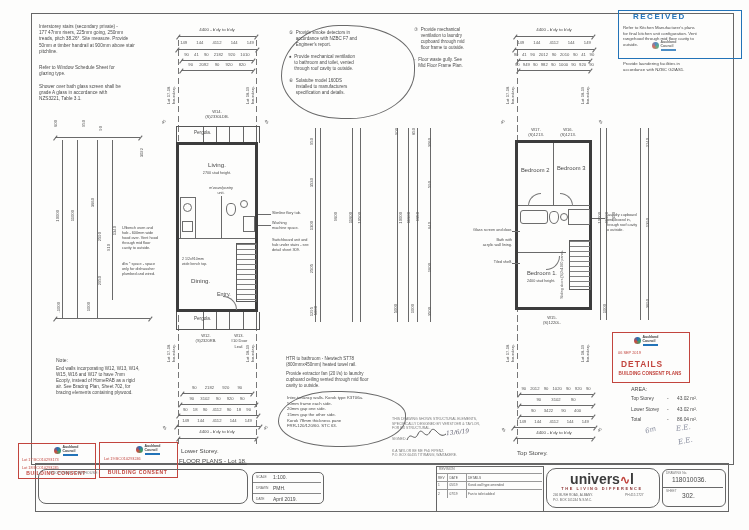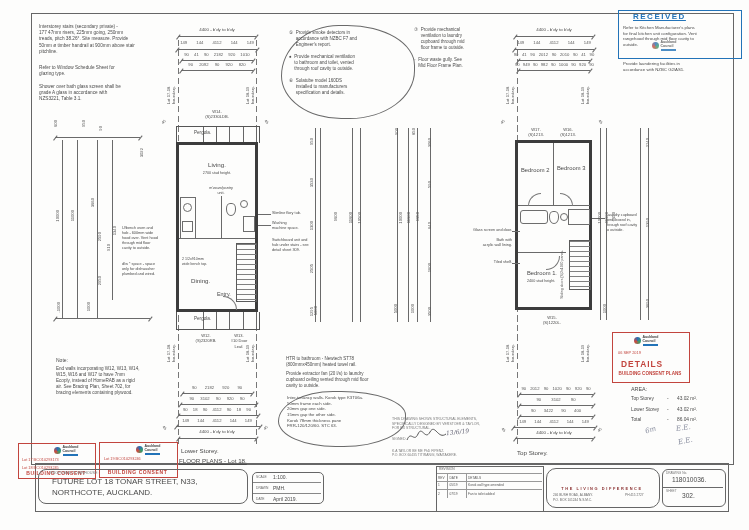--- a/index.html
+++ b/index.html
@@ -329,21 +329,21 @@
       <span>2740</span>
       <span>1390</span>
       <span>3690</span>
     </div>
   <span class="vt" style="left:603px;top:304px;">1000</span>
   <span class="vt" style="left:612px;top:212px;">9650</span>
   <span class="vt" style="left:605px;top:212px;">11600</span>
   <span class="vt" style="left:598px;top:212px;">10000</span>
 
   <div class="bluebox" style="left:618px;top:10px;width:122px;height:47px;"></div>
-  <div class="t blue b" style="left:633px;top:12px;width:90px;font-size:8px;letter-spacing:1.5px;text-decoration:underline;">RECEIVED</div>
+  <div class="t blue b" style="left:633px;top:12px;width:90px;font-size:8px;letter-spacing:1.5px;">RECEIVED</div>
   <div class="t" style="left:623px;top:25px;width:114px;font-size:4.3px;">Refer to Kitchen Manufacturer's plans
 for final kitchen unit configuration. Vent
 rangehood through mid floor cavity to
 outside.</div>
   <div class="aclogo" style="left:652px;top:41px;opacity:0.8;">
     <span class="swirl"></span>
     <span class="acl">
         <b>Auckland</b>
         <b>Council</b>
         <i class="acbar"></i>
@@ -441,22 +441,20 @@
   <div class="t" style="left:392px;top:437px;width:20px;font-size:3.5px;color:#7a7a7a;">SIGNED</div>
   <svg style="left:405px;top:428px;" width="44" height="16" viewBox="0 0 44 16">
     <path d="M2,12 C6,2 9,15 13,6 S20,13 25,4 S33,12 41,6" fill="none" stroke="#555" stroke-width="1"></path>
   </svg>
   <span class="hand" style="left:446px;top:428px;font-size:6px;color:#667;transform:rotate(-6deg);">13/6/19</span>
   <div class="t" style="left:392px;top:449px;width:100px;font-size:3.4px;color:#7a7a7a;">K.A TAYLOR BE ME PhD FIPENZ.
 P.O. BOX 60435 TITIRANGI, WAITAKERE.</div>
 
   <div class="box" style="left:38px;top:469px;width:208px;height:33px;border-radius:8px;"></div>
   <div class="t" style="left:50px;top:471px;width:90px;font-size:3.8px;color:#777;">PROPOSED TOWNHOUSE :</div>
-  <div class="t" style="left:52px;top:477px;width:192px;font-size:8px;line-height:1.35;">FUTURE LOT 18 TONAR STREET, N33,
-NORTHCOTE, AUCKLAND.</div>
 
   <div class="box" style="left:252px;top:472px;width:70px;height:30px;border-radius:5px;"></div>
   <div style="position:absolute;left:253px;top:472.5px;width:68px;">
       <div class="inforow">
         <span class="il">SCALE</span>
         <span class="iv">1:100.</span>
       </div>
       <div class="inforow">
         <span class="il">DRAWN</span>
         <span class="iv">PMH.</span>
@@ -481,20 +479,21 @@
         <span class="rv3">Korok wall type amended</span>
       </div>
       <div class="revrow">
         <span class="rv1">2</span>
         <span class="rv2">07/19</span>
         <span class="rv3">Fan to toilet added</span>
       </div>
     </div>
 
   <div class="box" style="left:546px;top:468px;width:112px;height:38px;border-radius:10px;"></div>
+  <div class="t c" style="left:550px;top:470px;width:104px;font-size:14px;font-weight:bold;color:#3c3c3c;white-space:nowrap;"><span>univers</span><span class="red b" style="font-size:12px;">∿</span><span>l</span></div>
   <div class="t c" style="left:550px;top:486px;width:104px;font-size:3.9px;letter-spacing:1.6px;color:#8a3030;font-weight:bold;">THE LIVING DIFFERENCE</div>
   <div class="t" style="left:553px;top:493px;width:70px;font-size:3.2px;color:#666;">246 BUSH ROAD, ALBANY.</div>
   <div class="t" style="left:625px;top:493px;width:30px;font-size:3.2px;color:#666;">PH 415 2727</div>
   <div class="t" style="left:553px;top:498px;width:70px;font-size:3.2px;color:#666;">P.O. BOX 101244 N.S.M.C.</div>
 
   <div class="box" style="left:662px;top:469px;width:62px;height:36px;border-radius:6px;"></div>
   <div class="t" style="left:666px;top:471px;width:40px;font-size:3.2px;color:#777;">DRAWING No.</div>
   <div class="t" style="left:672px;top:476px;width:48px;font-size:6.6px;">118010036.</div>
   <div class="ln" style="left:663px;top:487px;width:60px;height:0.7px;"></div>
   <div class="t" style="left:666px;top:489px;width:20px;font-size:3.2px;color:#777;">SHEET</div>

